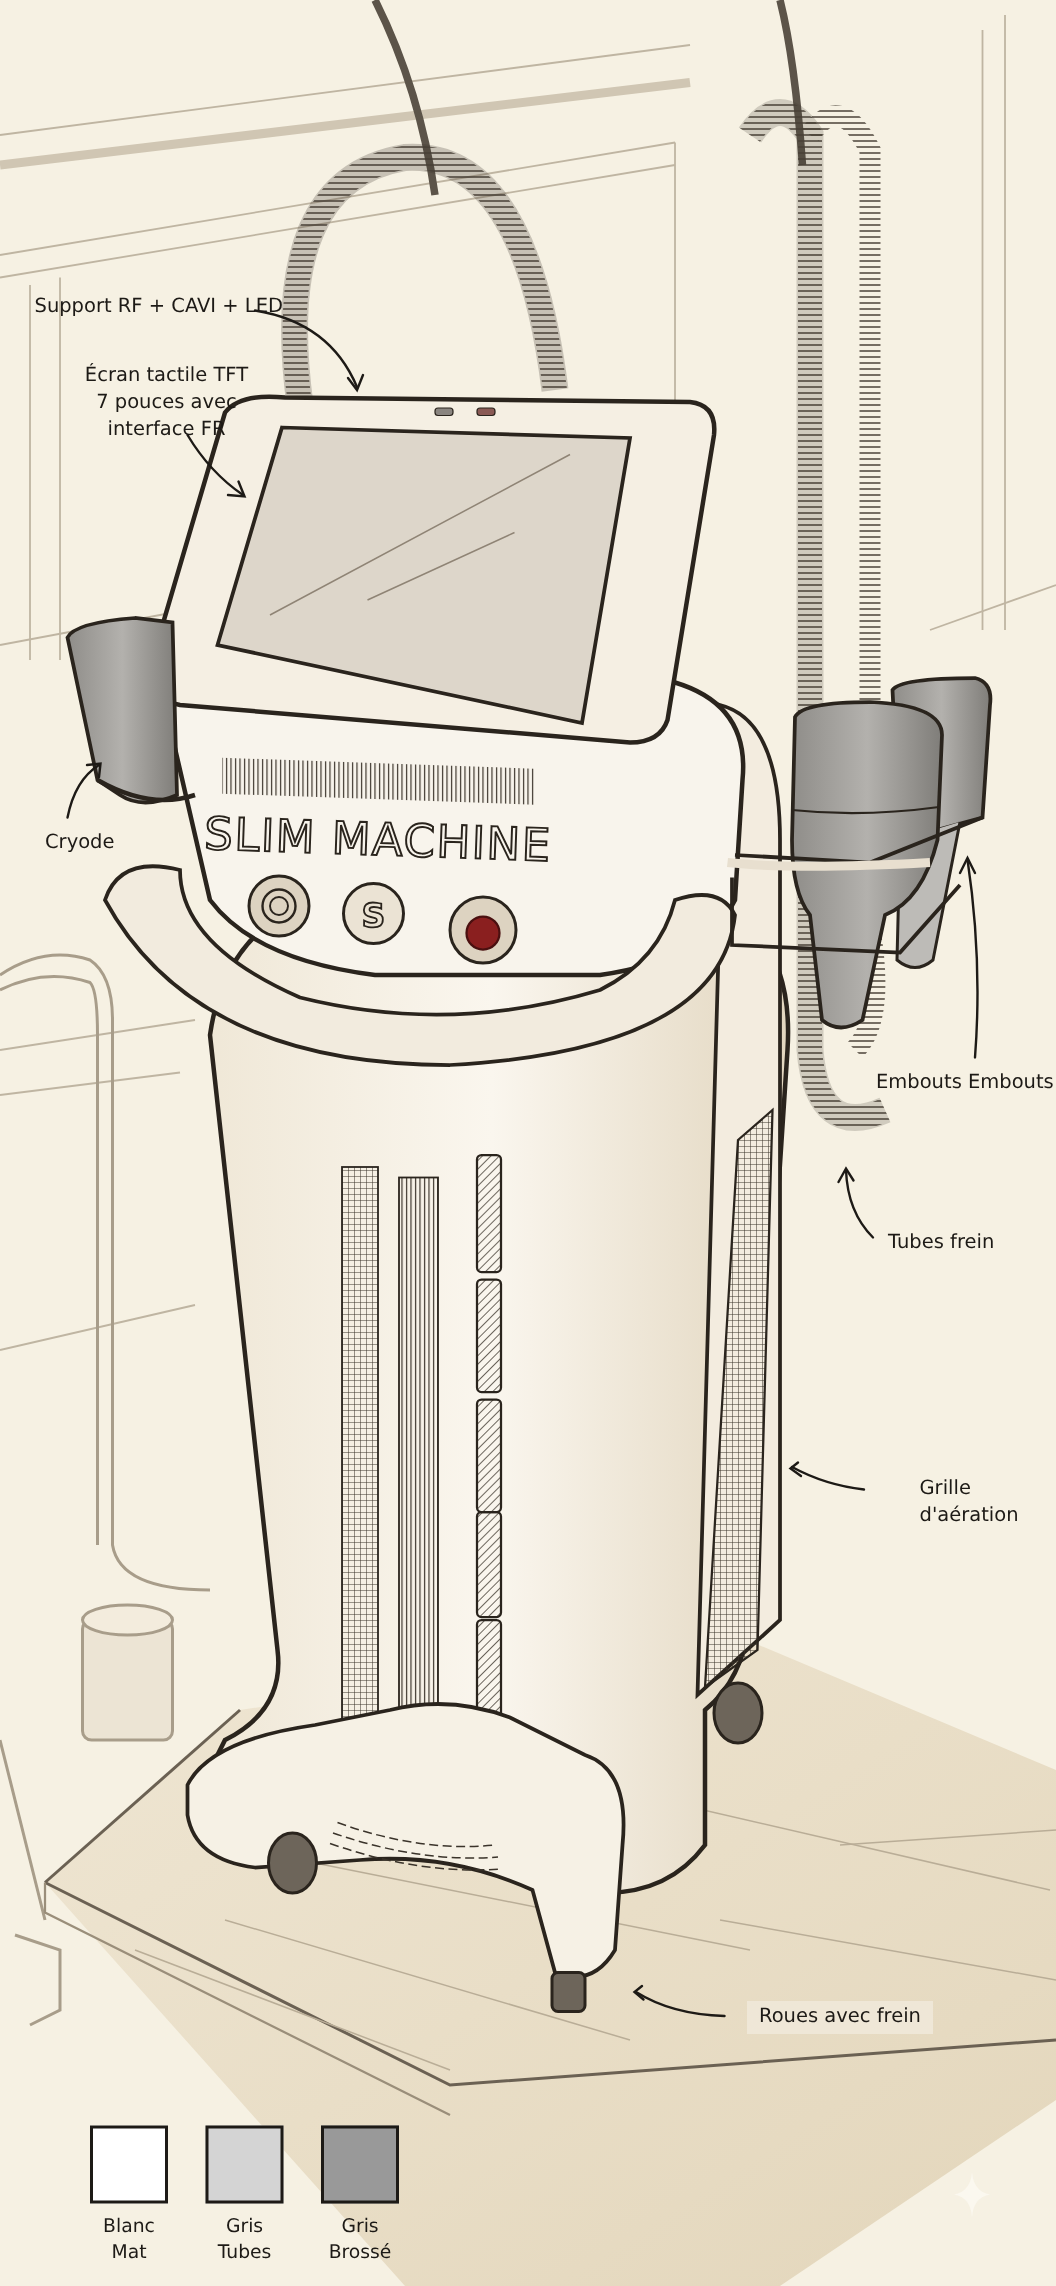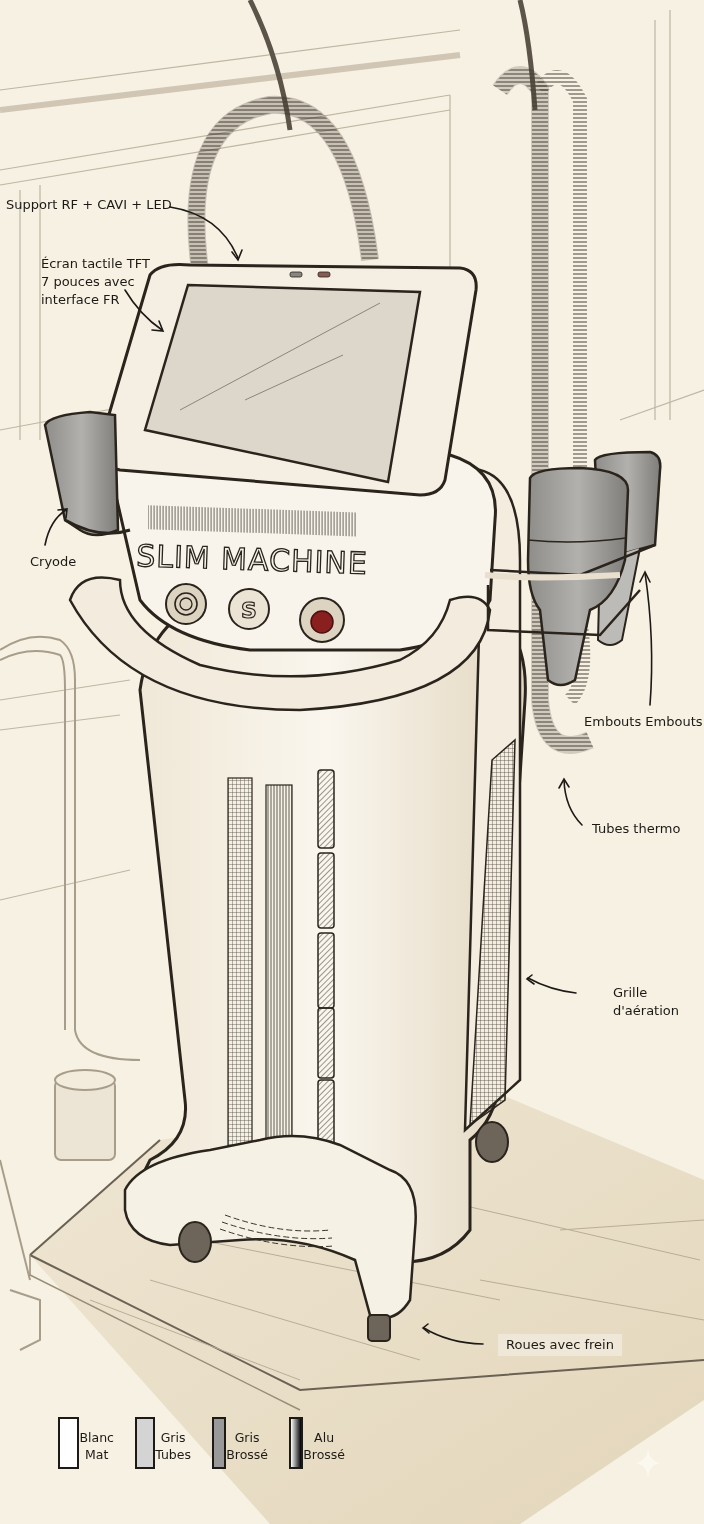--- a/index.html
+++ b/index.html
@@ -17,21 +17,21 @@
     color: #1d1a16;
     white-space: nowrap;
   }
   .label.multi { white-space: normal; }
   .label.boxed {
     background: rgba(240, 233, 218, 0.85);
     padding: 2px 8px;
     text-align: right;
   }
   .legend { position: absolute; left: 58px; top: 1417px; display: flex; gap: 21px; }
-  .swatch-item { width: 56px; display: flex; flex-direction: row; align-items: center; }
+  .swatch-item { width: 56px; display: flex; flex-direction: column; align-items: center; }
   .swatch {
     width: 52px; height: 52px;
     border: 2px solid #1d1a16; box-sizing: border-box;
   }
   .swatch-label {
     margin-top: 6px;
     font-size: 12.5px; line-height: 17px; text-align: center;
     color: #1d1a16;
   }
   .sparkle { position: absolute; left: 636px; top: 1448px; width: 24px; height: 30px; }
@@ -207,29 +207,29 @@
     <path d="M640 582 L645 572 L650 582"></path>
     <path d="M582 825 Q565 808 564 780"></path>
     <path d="M559 788 L564 779 L569 787"></path>
     <path d="M576 993 Q550 990 528 978"></path>
     <path d="M532 975 L527 979 L534 984"></path>
     <path d="M483 1344 Q448 1343 424 1328"></path>
     <path d="M428 1324 L423 1328 L429 1333"></path>
   </g>
 </svg>
 
-<div class="label" style="left:6px; top:196px;">Support RF + CAVI + LED</div>
-<div class="label multi" style="left:41px; top:255px; width:140px;">
+<div class="label" style="left:23px; top:196px;">Support RF + CAVI + LED</div>
+<div class="label multi" style="left:41px; top:242px; width:140px;text-align:center;">
   <div>Écran tactile TFT</div>
   <div>7 pouces avec</div>
   <div>interface FR</div>
 </div>
 <div class="label" style="left:30px; top:553px;">Cryode</div>
 <div class="label" style="left:584px; top:713px;">Embouts Embouts</div>
-<div class="label" style="left:592px; top:820px;">Tubes thermo</div>
+<div class="label" style="left:592px; top:820px;">Tubes frein</div>
 <div class="label multi" style="left:589px; top:984px; width:110px;margin-left:24px;">
   <div>Grille</div>
   <div>d'aération</div>
 </div>
 <div class="label boxed" style="left:498px; top:1334px;">Roues avec frein</div>
 
 <div class="legend">
   <div class="swatch-item">
     <div class="swatch" style="background:#ffffff;"></div>
     <div class="swatch-label">
@@ -244,24 +244,17 @@
       <div>Tubes</div>
     </div>
   </div>
   <div class="swatch-item">
     <div class="swatch" style="background:#999999;"></div>
     <div class="swatch-label">
       <div>Gris</div>
       <div>Brossé</div>
     </div>
   </div>
-  <div class="swatch-item">
-    <div class="swatch" style="background:linear-gradient(90deg,#ffffff,#000000);"></div>
-    <div class="swatch-label">
-      <div>Alu</div>
-      <div>Brossé</div>
-    </div>
-  </div>
 </div>
 
 <svg class="sparkle" viewBox="0 0 24 30">
   <path d="M12 0 Q13 13 24 15 Q13 17 12 30 Q11 17 0 15 Q11 13 12 0 Z" fill="#fbf8ef"></path>
 </svg>
 
 </body></html>

